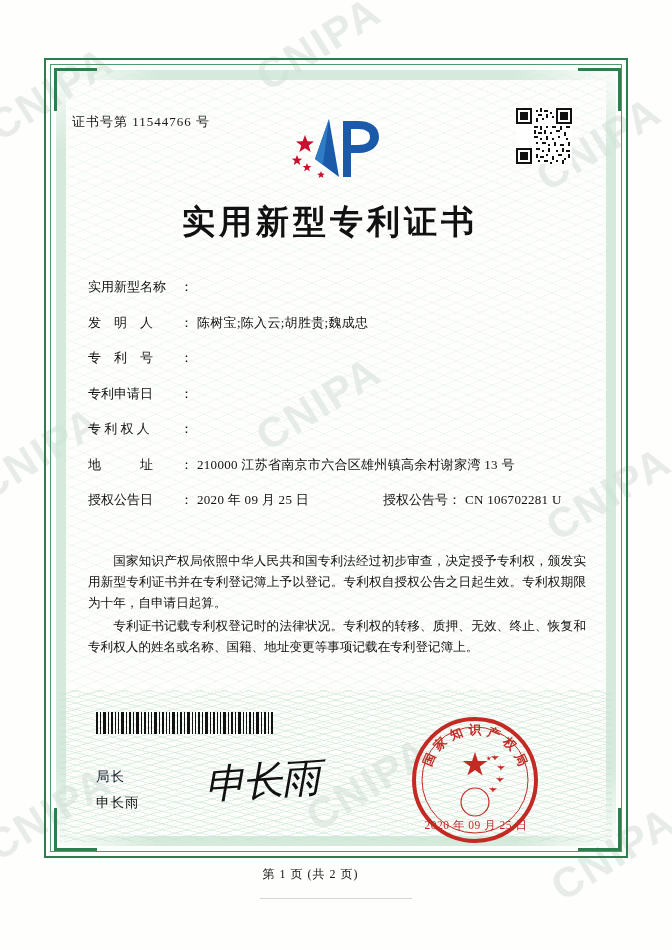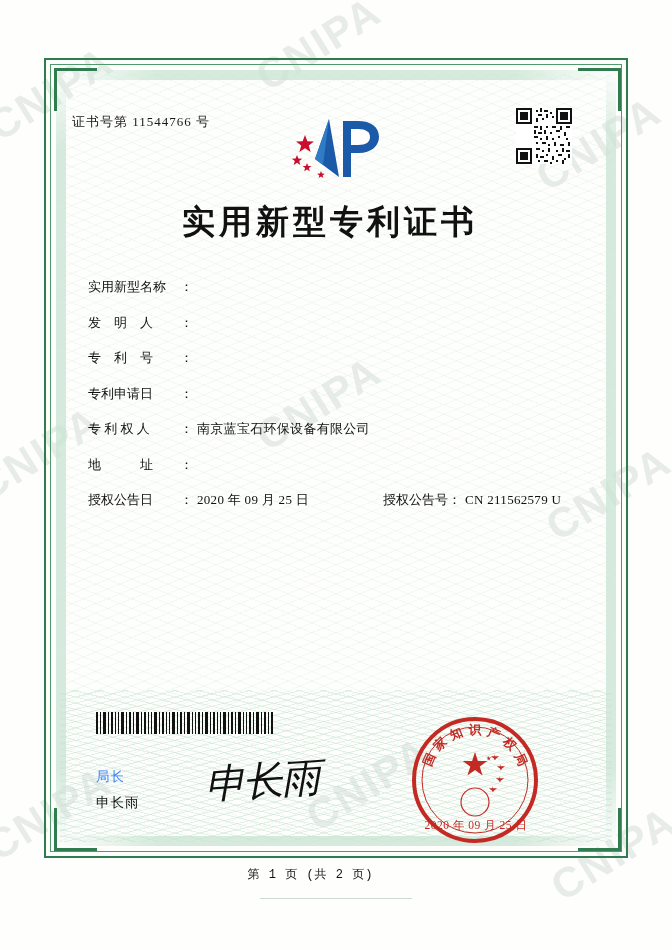--- a/index.html
+++ b/index.html
@@ -207,21 +207,21 @@
     height: 22px;
   }
   .barcode svg { display: block; }
 
   
   .sig-label {
     position: absolute;
     left: 96px;
     top: 768px;
     font-size: 13.5px;
-    color: #3b82f6;
+    color: #0f172a;
     letter-spacing: 1px;
   }
   .sig-name {
     position: absolute;
     left: 96px;
     top: 794px;
     font-size: 13.5px;
     color: #111;
     letter-spacing: 1px;
   }
@@ -262,21 +262,20 @@
   
   .page-num {
     position: absolute;
     left: 0;
     top: 866px;
     width: 621px;
     text-align: center;
     font-size: 12px;
     color: #111;
     letter-spacing: 1px;
-    font-family: Liberation Mono, monospace;
   }
   .footer-note {
     position: absolute;
     left: 0;
     top: 906px;
     width: 672px;
     text-align: center;
     font-size: 12.5px;
     color: #111;
     letter-spacing: 1px;
@@ -406,48 +405,53 @@
   <div class="title">实用新型专利证书</div>
 
   <div class="fields">
     <div class="field-row">
       <span class="field-label">实用新型名称</span>
       <span class="field-colon">：</span>
     </div>
     <div class="field-row">
       <span class="field-label">发　明　人</span>
       <span class="field-colon">：</span>
+      <span class="field-value">陈树宝;陈入云;胡胜贵;魏成忠</span>
     </div>
     <div class="field-row">
       <span class="field-label">专　利　号</span>
       <span class="field-colon">：</span>
     </div>
     <div class="field-row">
       <span class="field-label">专利申请日</span>
       <span class="field-colon">：</span>
     </div>
     <div class="field-row">
       <span class="field-label">专 利 权 人</span>
       <span class="field-colon">：</span>
-      <span class="field-value">南京蓝宝石环保设备有限公司</span>
     </div>
     <div class="field-row">
       <span class="field-label">地　　　址</span>
       <span class="field-colon">：</span>
+      <span class="field-value">210000 江苏省南京市六合区雄州镇高余村谢家湾 13 号</span>
     </div>
     <div class="field-row">
       <span class="field-label">授权公告日</span>
       <span class="field-colon">：</span>
       <span class="field-value" style="flex:0 0 172px;">2020 年 09 月 25 日</span>
       <span class="inline-extra-label">授权公告号</span>
       <span class="field-colon">：</span>
-      <span class="field-value">CN 211562579 U</span>
+      <span class="field-value">CN 106702281 U</span>
     </div>
   </div>
 
+  <div class="paras">
+    <p class="para">国家知识产权局依照中华人民共和国专利法经过初步审查，决定授予专利权，颁发实用新型专利证书并在专利登记簿上予以登记。专利权自授权公告之日起生效。专利权期限为十年，自申请日起算。</p>
+    <p class="para">专利证书记载专利权登记时的法律状况。专利权的转移、质押、无效、终止、恢复和专利权人的姓名或名称、国籍、地址变更等事项记载在专利登记簿上。</p>
+  </div>
 
   <div class="barcode">
     <svg width="178" height="22" viewBox="0 0 178 22">
       <g fill="#111111">
         <rect x="0" y="0" width="2" height="22"></rect>
           <rect x="4" y="0" width="1" height="22"></rect>
         <rect x="7" y="0" width="3" height="22"></rect>
           <rect x="12" y="0" width="1" height="22"></rect>
         <rect x="15" y="0" width="2" height="22"></rect>
           <rect x="19" y="0" width="1" height="22"></rect>

